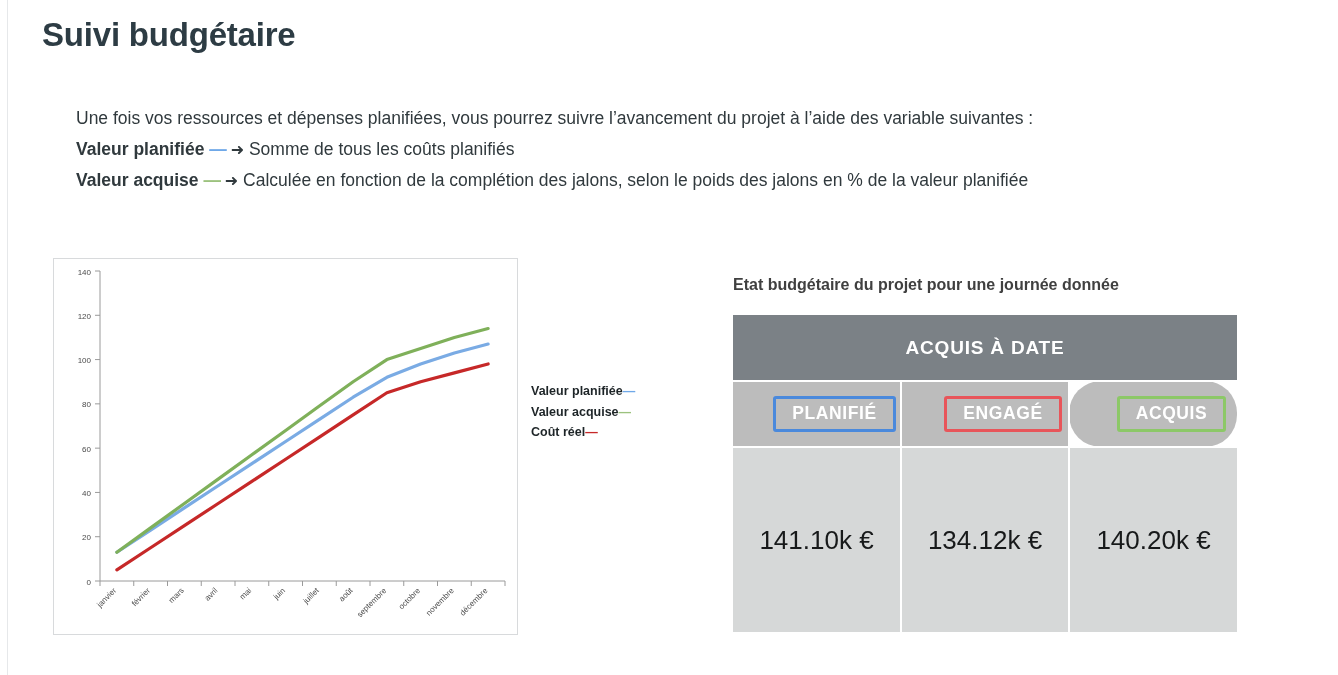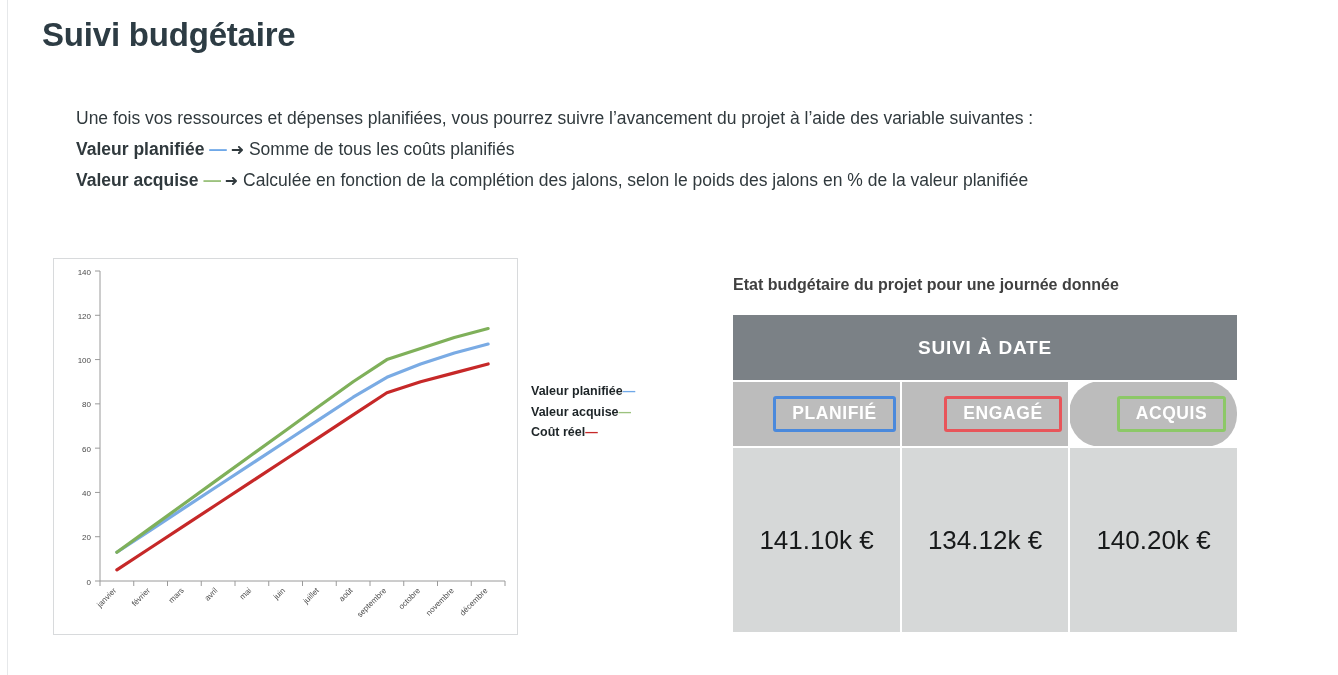--- a/index.html
+++ b/index.html
@@ -232,21 +232,21 @@
   <span class="legend-row">
     <span>Coût réel</span><span class="legend-dash" style="color:#c62828">—</span>
   </span>
 </div>
 
 <div class="table-caption">Etat budgétaire du projet pour une journée donnée</div>
 
 <table class="budget-table">
   <tbody>
     <tr>
-      <td class="th-main" colspan="3">SUIVI À DATE</td>
+      <td class="th-main" colspan="3">ACQUIS À DATE</td>
     </tr>
     <tr>
       <td class="th-sub">
         <span class="badge badge-planifie">PLANIFIÉ</span>
       </td>
       <td class="th-sub">
         <span class="badge badge-engage">ENGAGÉ</span>
       </td>
       <td class="th-sub">
         <span class="badge badge-acquis">ACQUIS</span>

